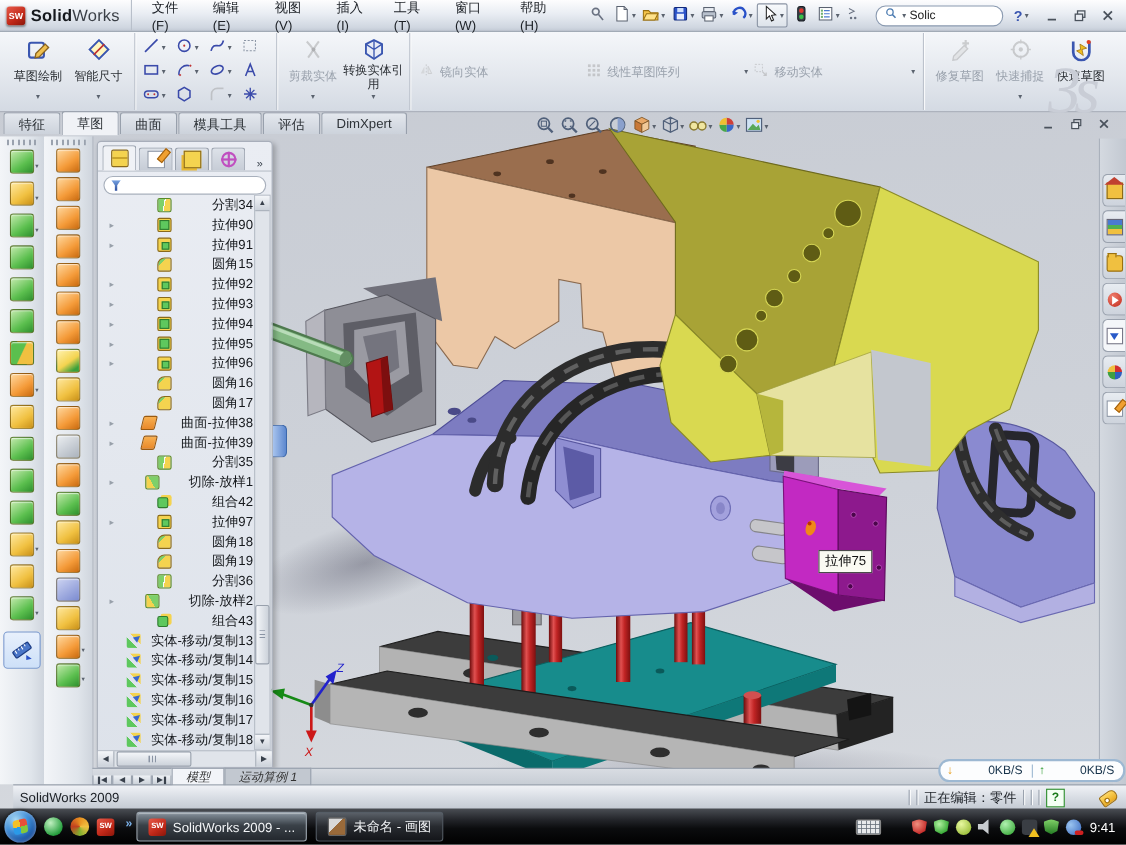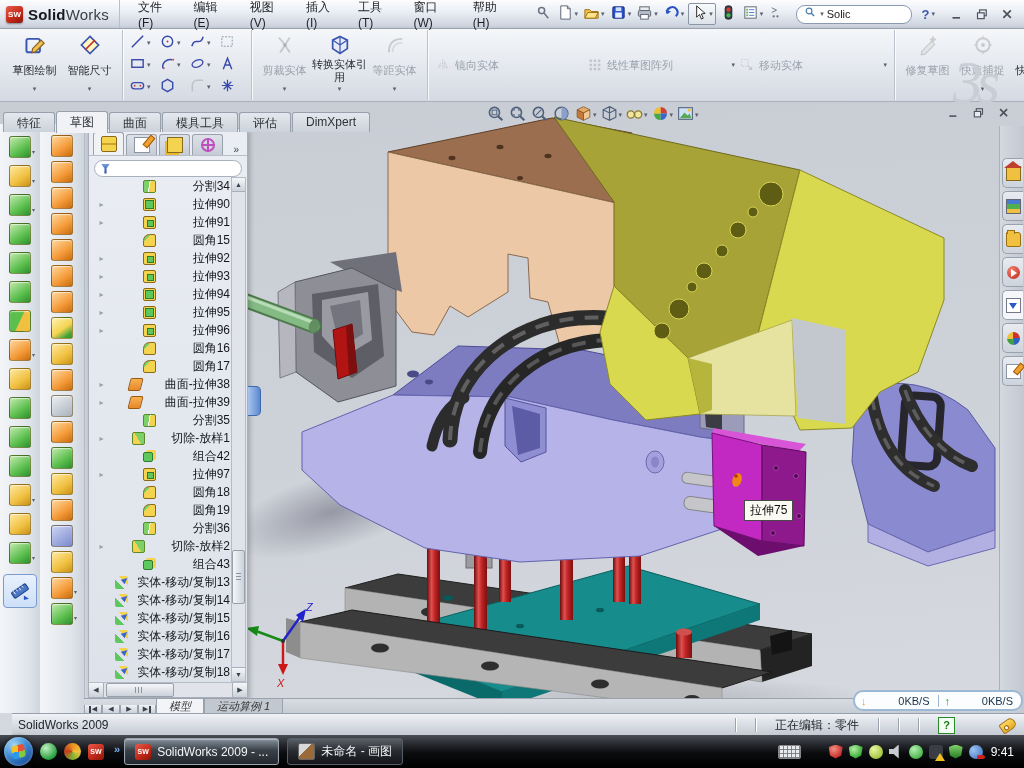--- a/index.html
+++ b/index.html
@@ -40,21 +40,21 @@
   .disabled{color:#9aa2ad;}
   .disabled svg{opacity:.4;filter:grayscale(1);}
   .sgrid{display:grid;grid-template-columns:repeat(4,30px);grid-auto-rows:22px;align-content:center;padding:0 4px;}
   .scell{display:flex;align-items:center;gap:1px;justify-content:flex-start;padding-left:2px;}
   .cstack{display:flex;flex-direction:row;justify-content:center;gap:4px;padding:0 7px;}
   .srow{display:flex;align-items:center;gap:5px;width:148px;font-size:11px;color:#9aa2ad;}
   .srow .car{margin-left:auto}
   .watermark{position:absolute;right:30px;top:20px;font:italic 60px "Liberation Serif",serif;color:#c9cdd6;
     letter-spacing:-6px;z-index:1;pointer-events:none;}
   
-  .tabstrip{position:absolute;left:3px;top:112px;height:20px;display:flex;z-index:22;}
+  .tabstrip{position:absolute;left:3px;top:102px;height:20px;display:flex;z-index:22;}
   .rtab{padding:2px 13px 0;margin-right:1px;font-size:12px;color:#2e3338;border:1px solid #98a0ac;border-bottom:none;
     border-radius:3px 3px 0 0;background:linear-gradient(#e4e8ee,#ccd2db);height:17px;}
   .rtab.active{background:#f0f2f6;height:19px;margin-top:-1px;}
   
   .lstrip{position:absolute;top:124px;bottom:55px;z-index:10;background:linear-gradient(90deg,#f3f5f8,#e0e5eb 70%,#cfd5dd);
     border-right:1px solid #b4bac4;}
   .lstrip::before{content:"";display:block;height:5px;margin:3px 6px 2px;
     background:repeating-linear-gradient(90deg,#9aa2ae 0 2px,transparent 2px 5px);}
   .s1{left:0;width:40px;}  .s2{left:40px;width:44px;}
   .fslot{position:relative;width:26px;height:26px;margin:2px auto 3px;display:flex;align-items:center;justify-content:center;}
@@ -166,21 +166,21 @@
   .mnav{width:16px;border:1px solid #9aa2ae;border-top:none;background:linear-gradient(#eef1f5,#ccd2da);
     font-size:7px;color:#39414c;display:flex;align-items:center;justify-content:center;}
   .mnav.bar-left::before{content:"";border-left:2px solid #39414c;height:7px;margin-right:1px;}
   .mnav.bar-right::after{content:"";border-left:2px solid #39414c;height:7px;margin-left:1px;}
   .mtab{padding:0 12px;display:flex;align-items:center;border:1px solid #9aa2ae;border-bottom:none;background:#c2c8d0;color:#333;margin-top:15px;}
   .mtab.active{background:#f2f4f8;margin-top:0;}
   .mtab:first-of-type{margin-left:56px;}
   .statusbar{position:absolute;left:12px;right:0;top:713px;height:22px;z-index:28;display:flex;align-items:center;
     background:linear-gradient(#f0f2f6,#d6dbe2 55%,#c3c9d2);border-top:1px solid #98a0ac;color:#1c2026;}
   .statusbar .appv{margin-left:6px;}
-  .sbright{margin-left:auto;display:flex;align-items:center;gap:19px;margin-right:8px;}
+  .sbright{margin-left:auto;display:flex;align-items:center;gap:6px;margin-right:8px;}
   .sep{width:1px;height:14px;background:#9aa2ae;box-shadow:1px 0 0 #fff;}
   .qbadge{width:15px;height:15px;border:1px solid #2a8a2a;background:#f4fff4;color:#1a7a1a;font-weight:bold;
     font-size:11px;display:flex;align-items:center;justify-content:center;}
   .tag{width:14px;height:9px;background:linear-gradient(#ffd860,#e8a820);border:1px solid #a07010;border-radius:2px 5px 5px 2px;transform:rotate(-35deg);position:relative;margin-left:26px;}
   .tag::before{content:"";position:absolute;left:2px;top:3px;width:3px;height:3px;border-radius:50%;background:#fff;border:1px solid #a07010;}
   
   .taskbar{position:absolute;left:0;right:0;top:735px;height:33px;z-index:40;display:flex;align-items:center;
     background:linear-gradient(#4a4e54,#24262b 30%,#0b0c0e 55%,#000);}
   .orb{width:29px;height:29px;border-radius:50%;margin:0 7px 0 4px;position:relative;
     background:radial-gradient(circle at 35% 28%,#a8d8f4,#3e8ed8 40%,#174f9e 72%,#0a2452);
@@ -456,30 +456,20 @@
         <div class="cbtn">
           <span class="ci">
             <svg viewBox="0 0 18 18" width="22" height="22">
               <path d="M9,2 L15,5 L15,12 L9,16 L3,12 L3,5 Z" fill="#e8ecf6" stroke="#3a56b0" stroke-width="1.4"></path>
               <path d="M9,2 L9,16 M3,5 L9,9 L15,5" fill="none" stroke="#3a56b0"></path>
             </svg>
           </span>
           <span class="lbl">转换实体引用</span>
           <span class="car">▾</span>
         </div>
-        <div class="cbtn disabled">
-          <span class="ci">
-            <svg viewBox="0 0 18 18" width="22" height="22">
-              <path d="M4,15 C4,7 8,4 15,4" fill="none" stroke="#8a92a0" stroke-width="1.6"></path>
-              <path d="M7,15 C7,10 10,7 15,7" fill="none" stroke="#b0b8c4" stroke-width="1.4"></path>
-            </svg>
-          </span>
-          <span class="lbl">等距实体</span>
-          <span class="car">▾</span>
-        </div>
       </div>
     <div class="cgrp cstack" id="g-stack">
         <div class="srow disabled">
           <span class="gi"><svg viewBox="0 0 18 18" width="15" height="15">
               <path d="M3,13 L7,5 L7,13 Z" fill="#b8c0cc"></path>
               <path d="M15,13 L11,5 L11,13 Z" fill="#dde2ea" stroke="#9aa4b0"></path>
               <line x1="9" y1="3" x2="9" y2="15" stroke="#8a92a0" stroke-dasharray="2 1.5"></line>
             </svg></span>
           <span>镜向实体</span>
         </div>

